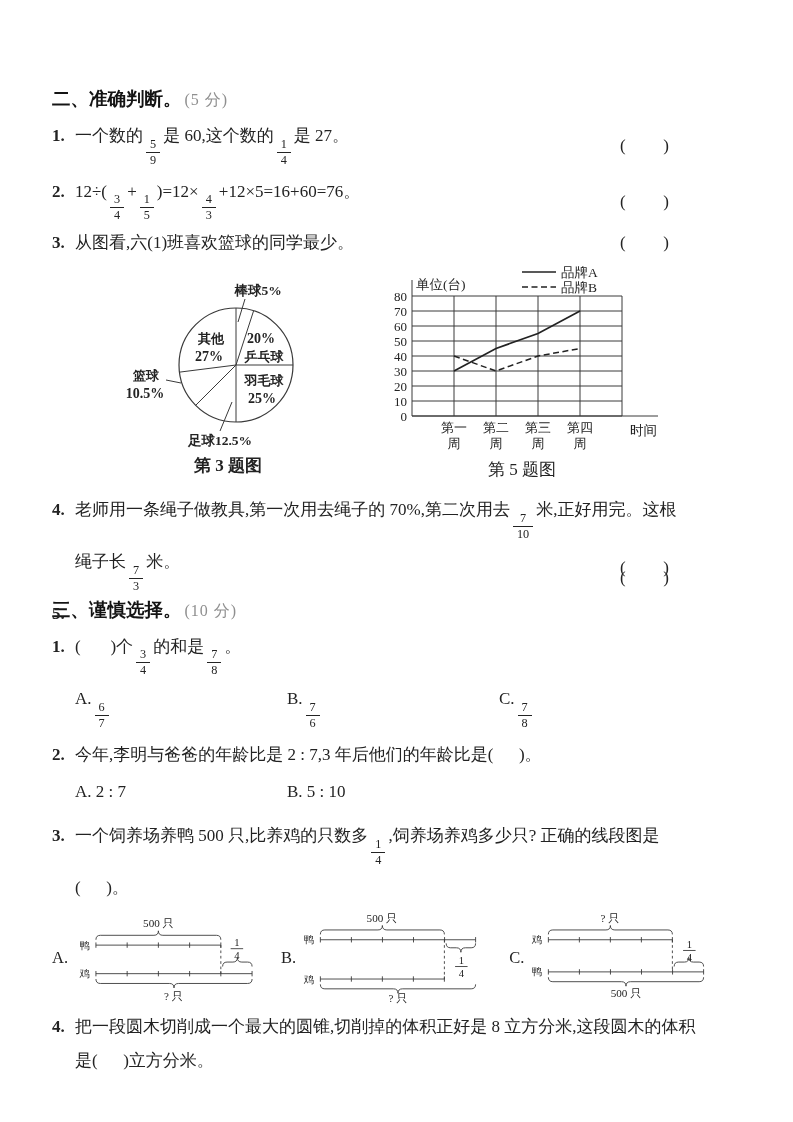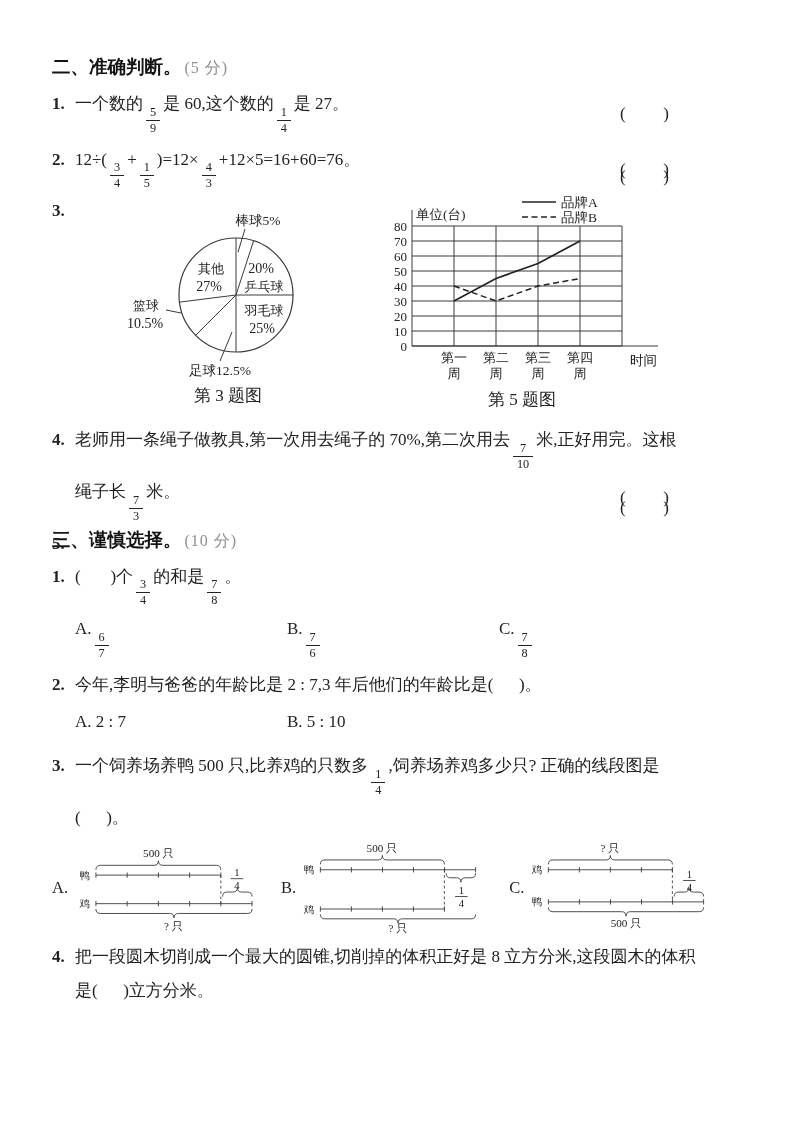--- a/index.html
+++ b/index.html
@@ -1,35 +1,35 @@
 <!DOCTYPE html>
 <html><head>
 <meta charset="utf-8">
 <style>
   html,body{margin:0;padding:0;background:#ffffff;}
   .page{
     position:relative;width:793px;height:1122px;box-sizing:border-box;
-    padding:54px 53px 0 52px;overflow:hidden;background:#fff;
+    padding:86px 53px 0 52px;overflow:hidden;background:#fff;
     font-family:"Liberation Serif","DejaVu Serif",serif;
     color:#232323;font-size:17px;
   }
   .sec-heading{font-family:"Liberation Sans","DejaVu Sans",sans-serif;font-weight:700;font-size:18.5px;color:#141414;}
   .sec-score{font-family:"Liberation Serif","DejaVu Serif",serif;font-weight:400;font-size:16px;color:#8f8f8f;margin-left:3px;letter-spacing:1px;}
   .q{position:relative;padding-left:23px;line-height:2.0;margin-top:4px;}
   .q.tall{line-height:2.45;}
   .q.wrap{padding-right:56px;}
   .qnum{position:absolute;left:0;top:0;font-weight:700;line-height:inherit;}
   .answer-paren{position:absolute;right:70px;bottom:0;letter-spacing:1px;}
   .frac{display:inline-flex;flex-direction:column;align-items:center;vertical-align:-0.55em;line-height:1.06;font-size:0.72em;margin:0 3px;}
   .frac .num{padding:0 4px 1px;}
   .frac .den{border-top:1.3px solid currentColor;padding:1px 4px 0;}
   i{font-style:italic;}
   .figures{display:flex;align-items:flex-start;gap:24px;margin:4px 0 0 56px;}
   .figblock{display:flex;flex-direction:column;align-items:center;}
-  .figblock.pie{padding-top:16px;}
+  .figblock.pie{padding-top:16px;font-weight:bold;}
   .figcap{font-size:17px;margin-top:2px;text-align:left;}
   .opts{display:grid;grid-template-columns:212px 212px 1fr;padding-left:23px;margin-top:2px;line-height:2.1;}
   .opts.tall{line-height:2.3;}
   .diagrams{display:flex;align-items:center;gap:2px;margin-top:4px;}
   .diag{display:flex;align-items:center;}
   .diag-letter{font-size:16.5px;margin-right:1px;}
   svg{display:block;}
   svg text{font-family:"Liberation Serif","DejaVu Serif",serif;fill:#232323;}
   .chart-line{stroke:#3a3a3a;stroke-width:1;fill:none;}
   .series-solid{stroke:#222;stroke-width:1.7;fill:none;}
@@ -67,20 +67,21 @@
           <span class="den">5</span>
         </span>)=12×<span class="frac">
           <span class="num">4</span>
           <span class="den">3</span>
         </span>+12×5=16+60=76。</span>
     <span class="answer-paren">(&nbsp;&nbsp;&nbsp;&nbsp;&nbsp;&nbsp;&nbsp;)</span>
   </div>
 
   <div class="q">
     <span class="qnum">3.</span>
+    <span class="qtext">从图看,六(1)班喜欢篮球的同学最少。</span>
     <span class="answer-paren">(&nbsp;&nbsp;&nbsp;&nbsp;&nbsp;&nbsp;&nbsp;)</span>
   </div>
 
   <div class="figures">
     <div class="figblock pie">
       <svg id="pie-svg" width="240" height="172" viewBox="0 0 240 172">
         <g id="pie-lines">
             <line x1="128" y1="85" x2="128" y2="28" class="chart-line"></line>
             <line x1="128" y1="85" x2="145.613968679372" y2="30.78977857117625" class="chart-line"></line>
             <line x1="128" y1="85" x2="185" y2="85" class="chart-line"></line>

